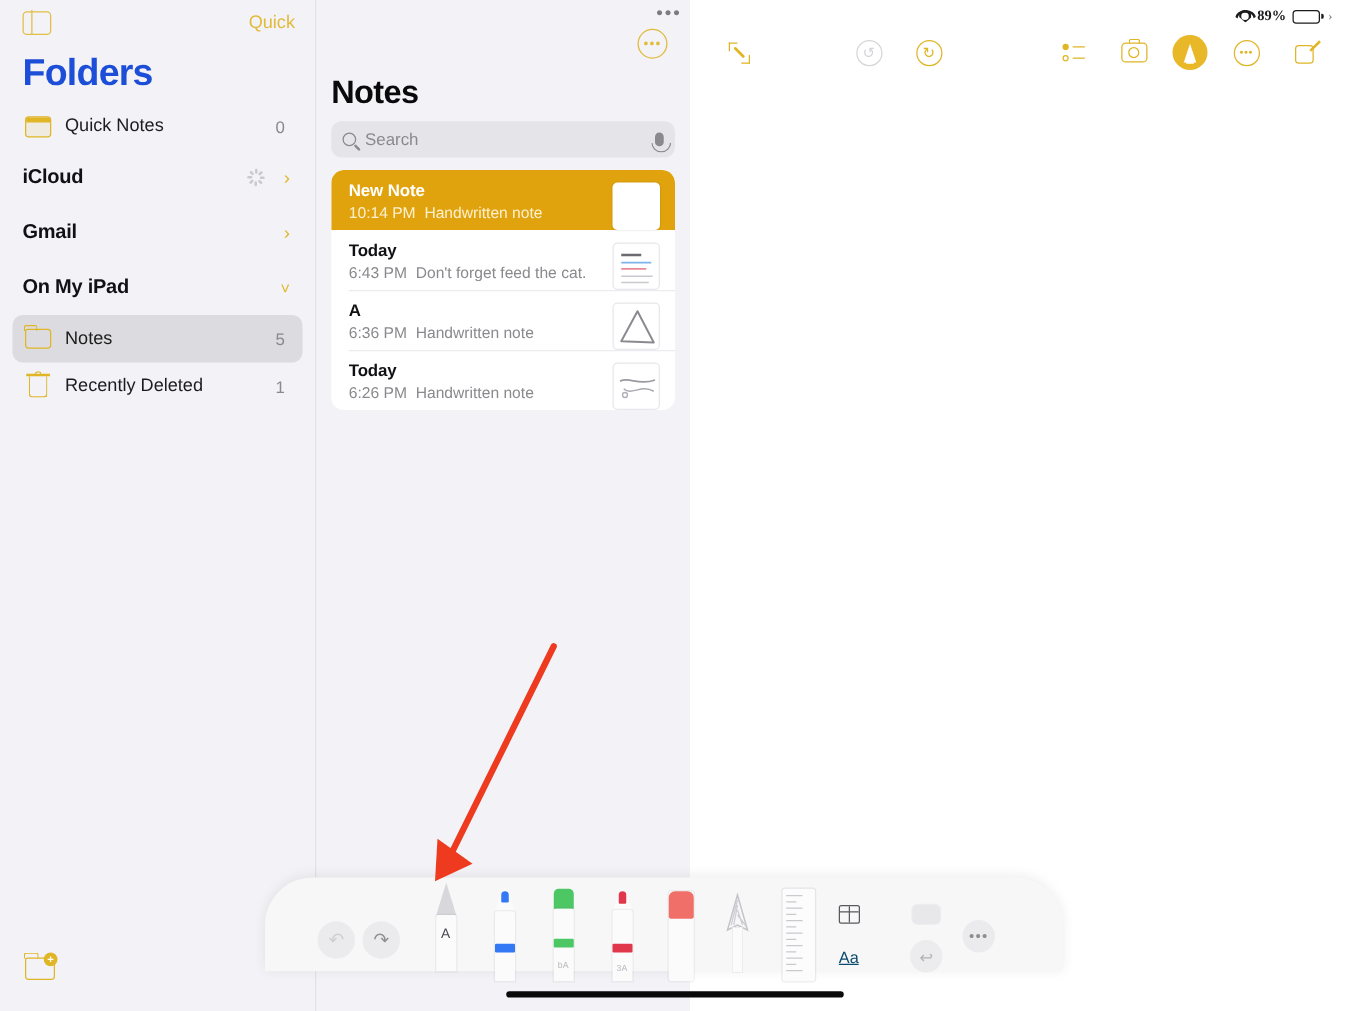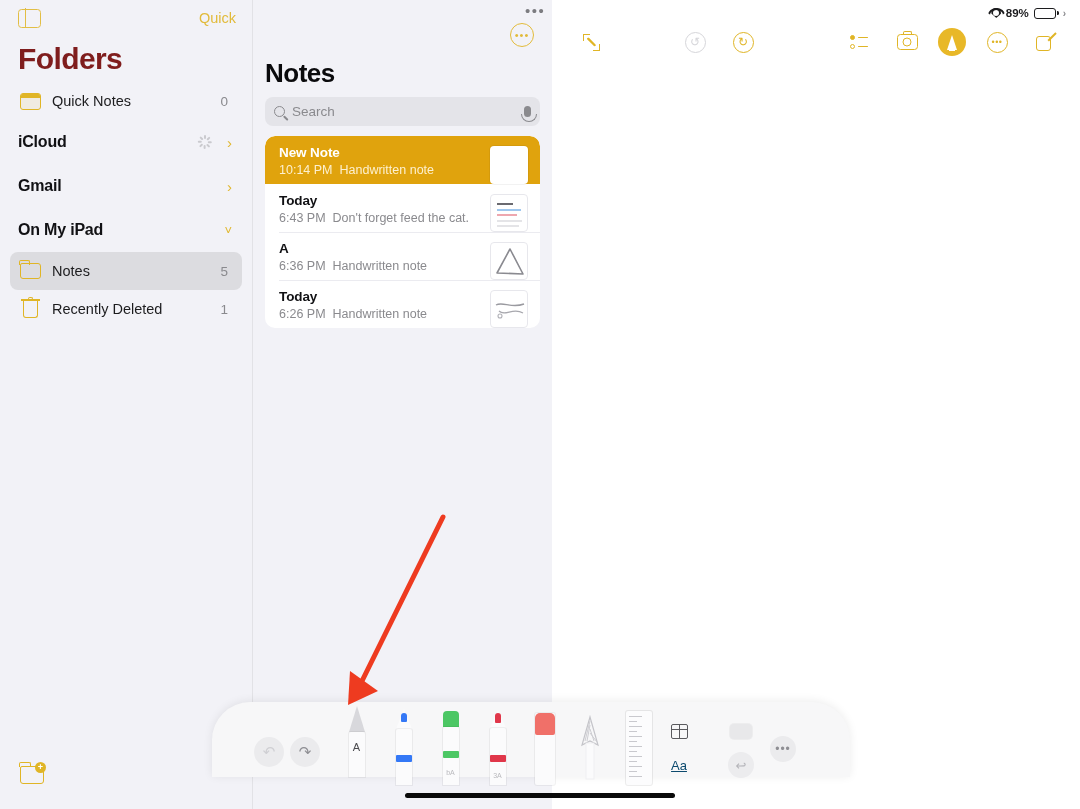--- a/index.html
+++ b/index.html
@@ -60,21 +60,21 @@
   }
   .edit-btn {
     color: #e0b526;
     font-size: 14.5px;
     opacity: .9;
   }
 
   .folders-title {
     font-size: 30px;
     font-weight: bold;
-    color: #7f1d1d;
+    color: #1d4ed8;
     padding: 6px 0 6px 18px;
     letter-spacing: -0.6px;
   }
 
   .folder-row {
     display: flex;
     align-items: center;
     height: 38px;
     margin: 0 10px;
     padding: 0 10px 0 10px;
@@ -350,20 +350,21 @@
   }
   .ed-status {
     height: 22px;
     display: flex;
     align-items: center;
     justify-content: flex-end;
     padding: 4px 14px 0 0;
     font-size: 11.5px;
     font-weight: bold;
     color: #1c1c1e;
+    font-family: Liberation Serif, serif;
   }
   .wifi-ico {
     width: 13px; height: 10px;
     margin-right: 5px;
     position: relative;
   }
   .wifi-ico::before{
     content:"";position:absolute;left:3.5px;bottom:0;width:6px;height:6px;
     border:2px solid #1c1c1e;border-radius:50%;
     clip-path: polygon(0 0,100% 0,100% 55%,50% 100%,0 55%);

